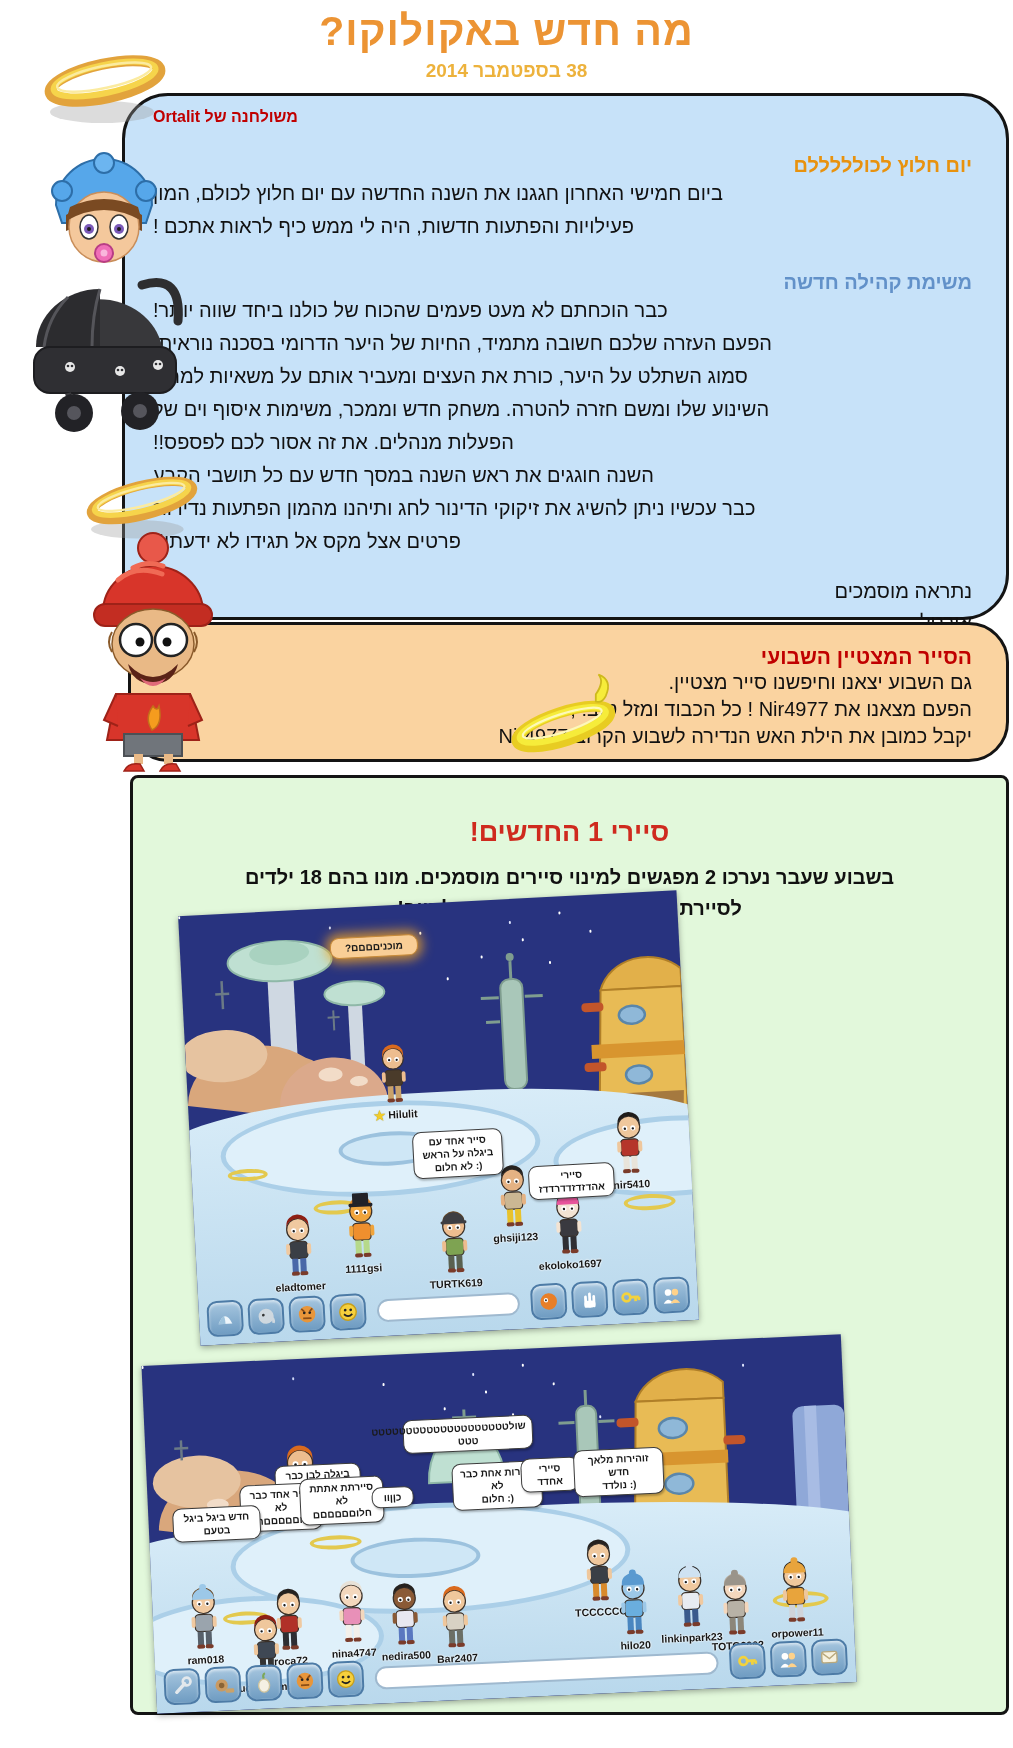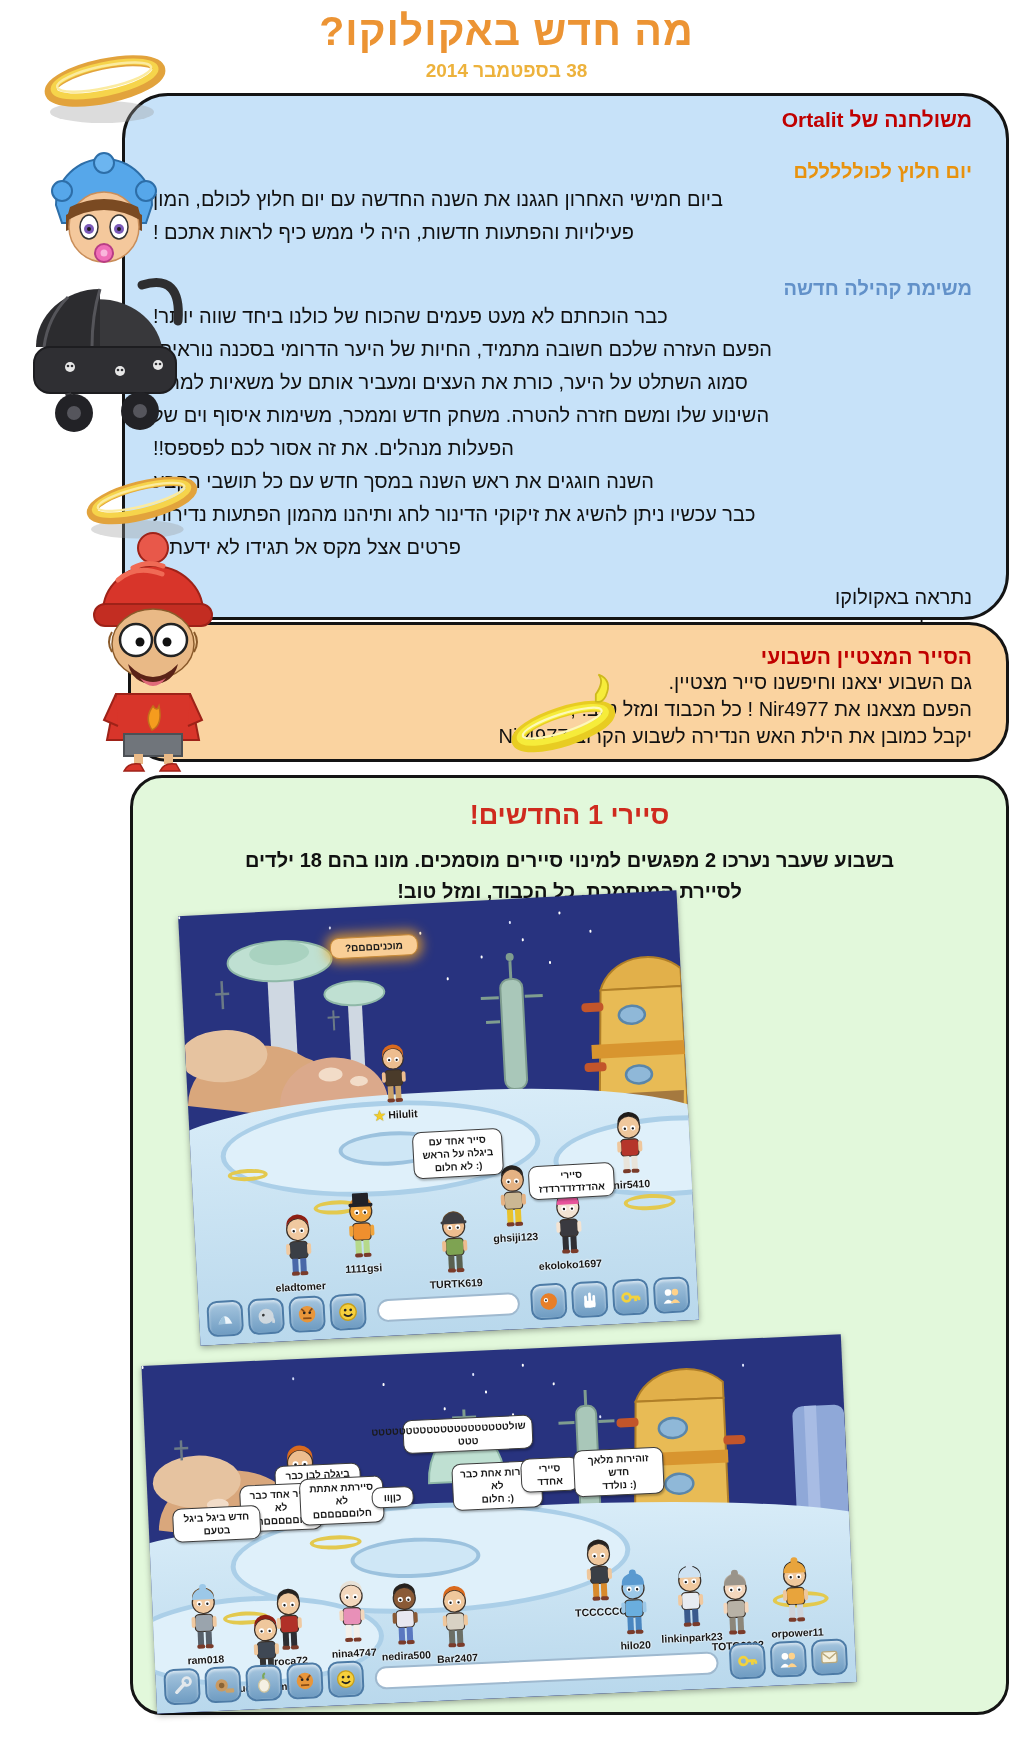--- a/index.html
+++ b/index.html
@@ -9,23 +9,23 @@
   
   .page-title{position:absolute;top:8px;left:0;width:100%;text-align:center;
     color:#EC9434;font-size:41px;font-weight:bold;letter-spacing:1px}
   .page-date{position:absolute;top:60px;left:0;width:100%;text-align:center;
     color:#EDB23C;font-size:19px;font-weight:bold}
 
   
   .box{position:absolute;border:3px solid #141414}
   .box-blue{left:122px;top:93px;width:887px;height:527px;background:#C7E2F9;border-radius:46px;padding:12px 34px 10px 28px}
   .box-orange{left:128px;top:622px;width:881px;height:140px;background:#FAD3A0;border-radius:40px;padding:20px 34px 8px 28px}
-  .box-green{left:130px;top:775px;width:879px;height:940px;background:#E2F8DB;border-radius:32px;padding:16px 20px}
-
-  .box-title{color:#C00000;font-size:21px;font-weight:bold;text-align:right;margin-bottom:6px}
+  .box-green{left:130px;top:775px;width:879px;height:940px;background:#E2F8DB;border-radius:8px;padding:33px 20px}
+
+  .box-title{color:#C00000;font-size:16px;font-weight:bold;text-align:left;margin-bottom:6px}
   .sec-head{font-size:20px;font-weight:bold;margin-top:28px}
   .h-orange{color:#E8920E}.h-blue{color:#6291C9}.h-green{color:#7A9A3D}
   .sec-body{font-size:20px;color:#111;line-height:33px;white-space:pre-line;text-align:left}
   .signoff{font-size:20px;color:#111;line-height:31px;margin-top:18px}
 
   .scout-title{color:#C00000;font-size:21px;font-weight:bold;text-align:right}
   .scout-line{font-size:20px;color:#111;line-height:27px;text-align:right}
   .ltr-line{direction:ltr;text-align:right}
 
   .green-title{color:#CF2A1E;font-size:27px;font-weight:bold;text-align:center;margin-top:6px}
@@ -194,21 +194,21 @@
 הפעם העזרה שלכם חשובה מתמיד, החיות של היער הדרומי בסכנה נוראית!
 סמוג השתלט על היער, כורת את העצים ומעביר אותם על משאיות למרכז
 השינוע שלו ומשם חזרה להטרה. משחק חדש וממכר, משימות איסוף וים של
 הפעלות מנהלים. את זה אסור לכם לפספס!!</p>
 
   <p class="sec-body">השנה חוגגים את ראש השנה במסך חדש עם כל תושבי הקבע
 כבר עכשיו ניתן להשיג את זיקוקי הדינור לחג ותיהנו מהמון הפתעות נדירות
 פרטים אצל מקס אל תגידו לא ידעתי!!</p>
 
   <div class="signoff">
-    <div>נתראה באקולוקו</div>
+    <div>נתראה מוסמכים</div>
     <div>אורטל</div>
   </div>
 </section>
 
 <section class="box box-orange">
   <h3 class="scout-title">הסייר המצטיין השבועי</h3>
   <p class="scout-line">גם השבוע יצאנו וחיפשנו סייר מצטיין.</p>
   <p class="scout-line">הפעם מצאנו את  Nir4977 ! כל הכבוד ומזל טוב! ,</p>
   <p class="scout-line ltr-line">Nir4977 יקבל כמובן את הילת האש הנדירה לשבוע הקרוב</p>
 </section>

